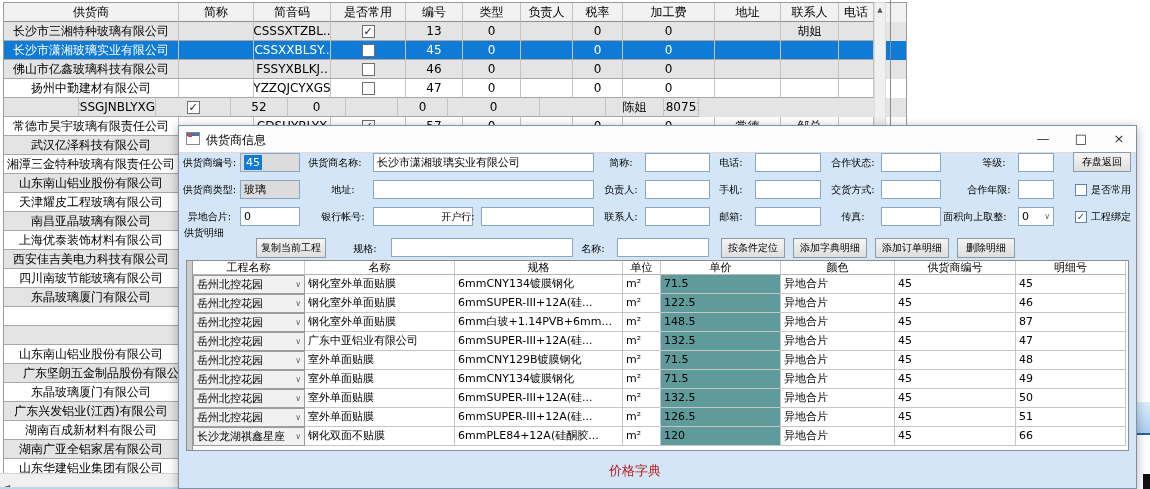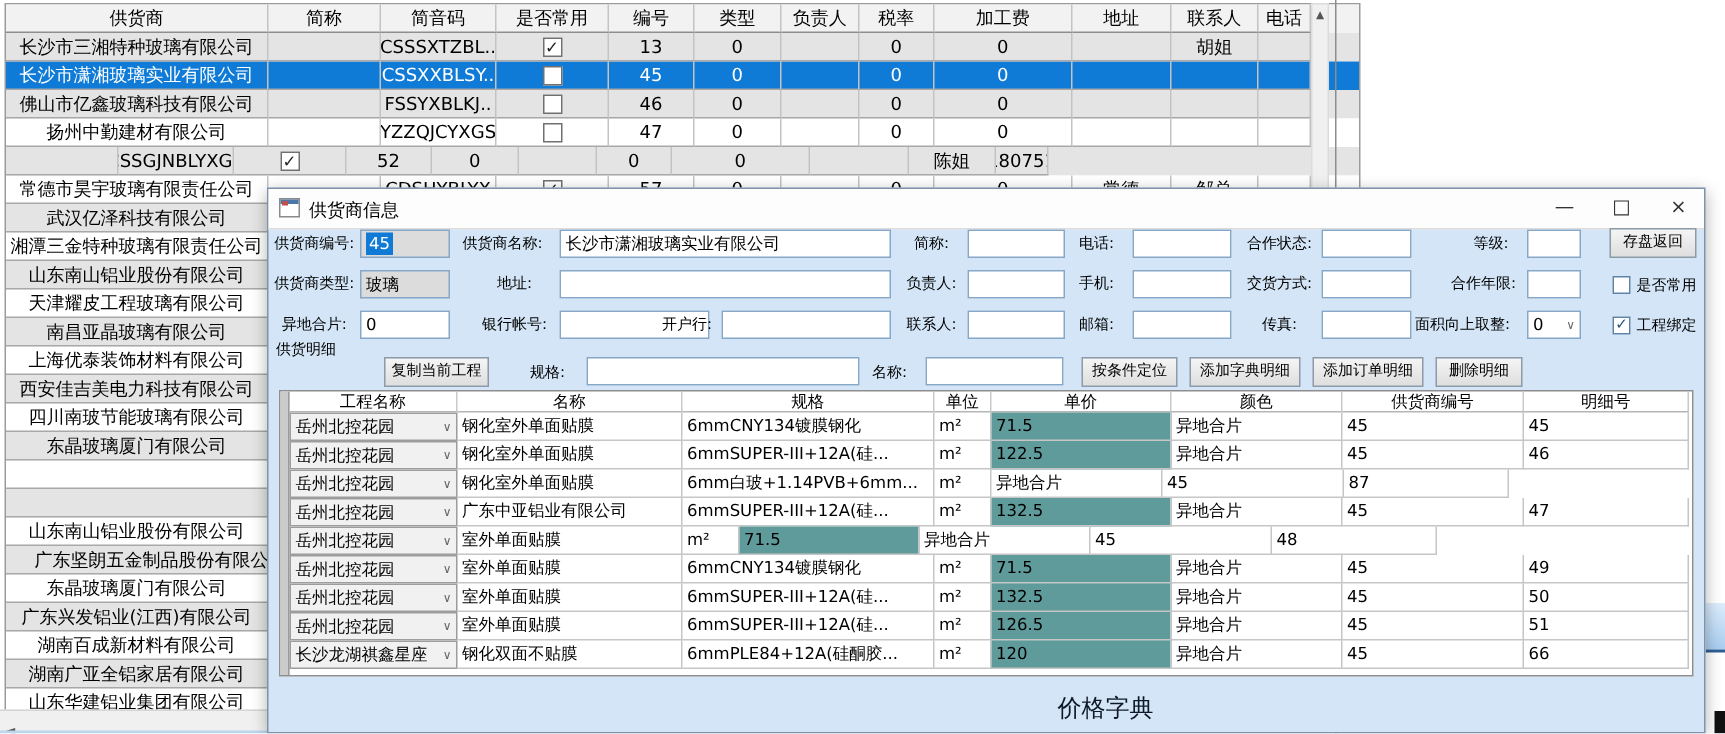--- a/index.html
+++ b/index.html
@@ -52,21 +52,21 @@
          background:#fff;border:1px solid #8e8e8e;overflow:hidden;}
   .dg-rowheader{position:absolute;left:0;top:0;bottom:0;width:5px;background:#cbcbcb;border-right:1px solid #9a9a9a;}
   .dg-hrow{display:flex;height:14px;margin-left:6px;}
   .dg-hcell{box-sizing:border-box;font-size:11px;line-height:13px;text-align:center;
             border-right:1px solid #c9c9c9;border-bottom:1px solid #b5b5b5;white-space:nowrap;overflow:hidden;}
   .dg-row{display:flex;height:19px;margin-left:6px;}
   .dg-cell{box-sizing:border-box;border-right:1px solid #c6c6c6;border-bottom:1px solid #c6c6c6;
            font-size:11px;line-height:18px;padding:0 3px;white-space:nowrap;overflow:hidden;}
   .dg-cell.price{background:#5f9b9b;}
   .dg-cell.ccombo{background:#f1f1f1;border:1px solid #9d9d9d;display:flex;justify-content:space-between;align-items:center;}
-  .pricefooter{position:absolute;left:430px;top:336px;width:160px;text-align:right;font-size:16px;color:#0f172a;}
+  .pricefooter{position:absolute;left:430px;top:336px;width:160px;text-align:left;font-size:13px;color:#b91c1c;}
 </style>
 </head>
 <body>
 
 <div id="screen">
 
   <div class="mt">
     <div class="hrow">
         <div class="hcell" style="width: 175px;">供货商</div>
         <div class="hcell" style="width: 75px;">简称</div>
@@ -560,20 +560,21 @@
             <div class="dg-cell" style="width: 110px;">46</div>
           </div>
           <div class="dg-row">
             <div class="dg-cell ccombo" style="width: 112px;">
               <span>岳州北控花园</span>
               <span class="carr">∨</span>
             </div>
             <div class="dg-cell" style="width: 150px;">钢化室外单面贴膜</div>
             <div class="dg-cell" style="width: 168px;">6mm白玻+1.14PVB+6mm...</div>
             <div class="dg-cell" style="width: 38px;">m²</div>
+            <div class="dg-cell price" style="width: 120px;">148.5</div>
             <div class="dg-cell" style="width: 114px;">异地合片</div>
             <div class="dg-cell" style="width: 121px;">45</div>
             <div class="dg-cell" style="width: 110px;">87</div>
           </div>
           <div class="dg-row">
             <div class="dg-cell ccombo" style="width: 112px;">
               <span>岳州北控花园</span>
               <span class="carr">∨</span>
             </div>
             <div class="dg-cell" style="width: 150px;">广东中亚铝业有限公司</div>
@@ -583,20 +584,21 @@
             <div class="dg-cell" style="width: 114px;">异地合片</div>
             <div class="dg-cell" style="width: 121px;">45</div>
             <div class="dg-cell" style="width: 110px;">47</div>
           </div>
           <div class="dg-row">
             <div class="dg-cell ccombo" style="width: 112px;">
               <span>岳州北控花园</span>
               <span class="carr">∨</span>
             </div>
             <div class="dg-cell" style="width: 150px;">室外单面贴膜</div>
+            <div class="dg-cell" style="width: 168px;">6mmCNY129B镀膜钢化</div>
             <div class="dg-cell" style="width: 38px;">m²</div>
             <div class="dg-cell price" style="width: 120px;">71.5</div>
             <div class="dg-cell" style="width: 114px;">异地合片</div>
             <div class="dg-cell" style="width: 121px;">45</div>
             <div class="dg-cell" style="width: 110px;">48</div>
           </div>
           <div class="dg-row">
             <div class="dg-cell ccombo" style="width: 112px;">
               <span>岳州北控花园</span>
               <span class="carr">∨</span>

